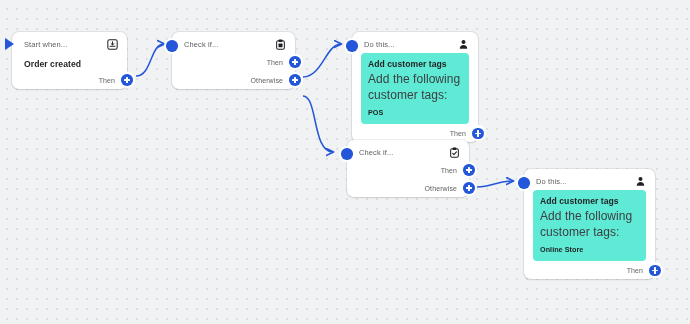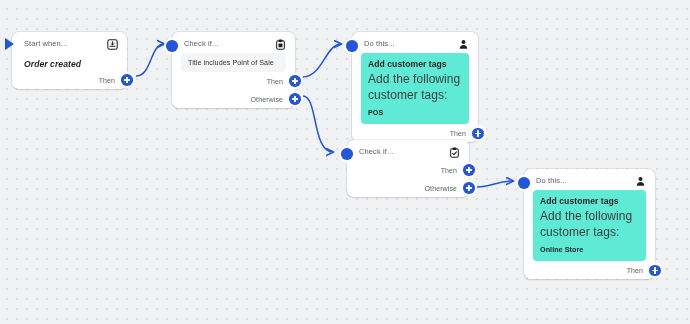--- a/index.html
+++ b/index.html
@@ -38,20 +38,21 @@
     position: absolute;
     background: #ffffff;
     border-radius: 7px;
     box-shadow: 0 0 0 1px rgba(18,20,23,0.07), 0 1px 2px rgba(18,20,23,0.10);
     box-sizing: border-box;
     padding: 0;
   }
 
   .card-head {
     display: flex;
+    align-items: center;
     justify-content: space-between;
     padding: 7px 9px 4px 12px;
     height: 21px;
     box-sizing: border-box;
   }
 
   .card-head-label {
     font-size: 7.5px;
     color: #5c5f62;
     letter-spacing: 0.1px;
@@ -69,21 +70,20 @@
     padding: 0 9px 0 9px;
   }
 
   
   .trigger-title {
     font-size: 8.6px;
     font-weight: bold;
     color: #1f2124;
     padding: 6px 3px 2px 3px;
     letter-spacing: 0.05px;
-    font-style: italic;
   }
 
   
   .cond-box {
     background: #f4f5f6;
     border-radius: 4px;
     padding: 5px 7px;
     font-size: 7.2px;
     color: #32353a;
     letter-spacing: 0.05px;
@@ -261,23 +261,20 @@
       <span class="card-head-label">Check if...</span>
       <span>
         <svg class="head-icon" viewBox="0 0 16 16">
           <rect x="2.4" y="2.6" width="11.2" height="12.2" rx="2.2" fill="none" stroke="#1f2124" stroke-width="1.5"></rect>
           <rect x="5.1" y="0.9" width="5.8" height="3.4" rx="1.2" fill="#1f2124"></rect>
           <rect x="5.1" y="6.5" width="5.8" height="5.6" rx="1" fill="#1f2124"></rect>
         </svg>
       </span>
     </div>
 
-    <div class="card-body">
-      <div class="cond-box">Title includes Point of Sale</div>
-    </div>
 
     <div class="port-row">
       <span class="port-label">Then</span>
       <span class="plus-btn">
         <span class="plus-core"></span>
       </span>
     </div>
 
     <div class="port-row">
       <span class="port-label">Otherwise</span>

